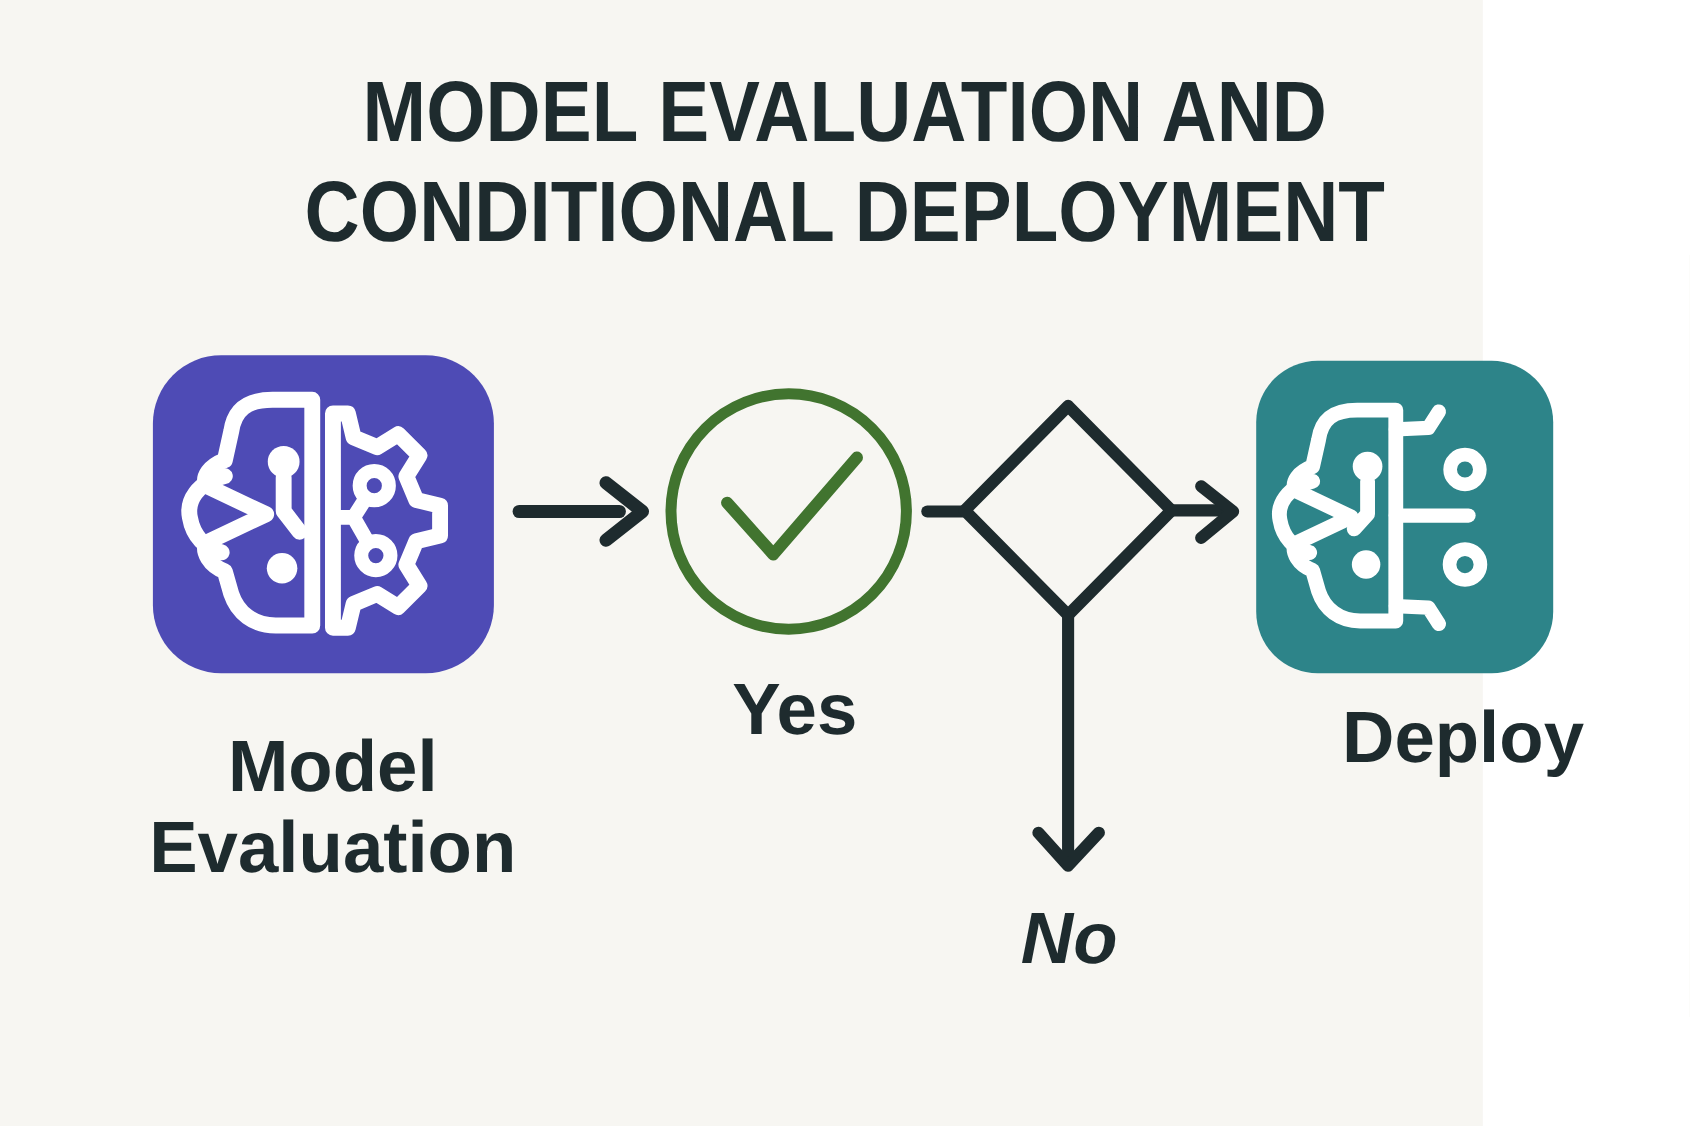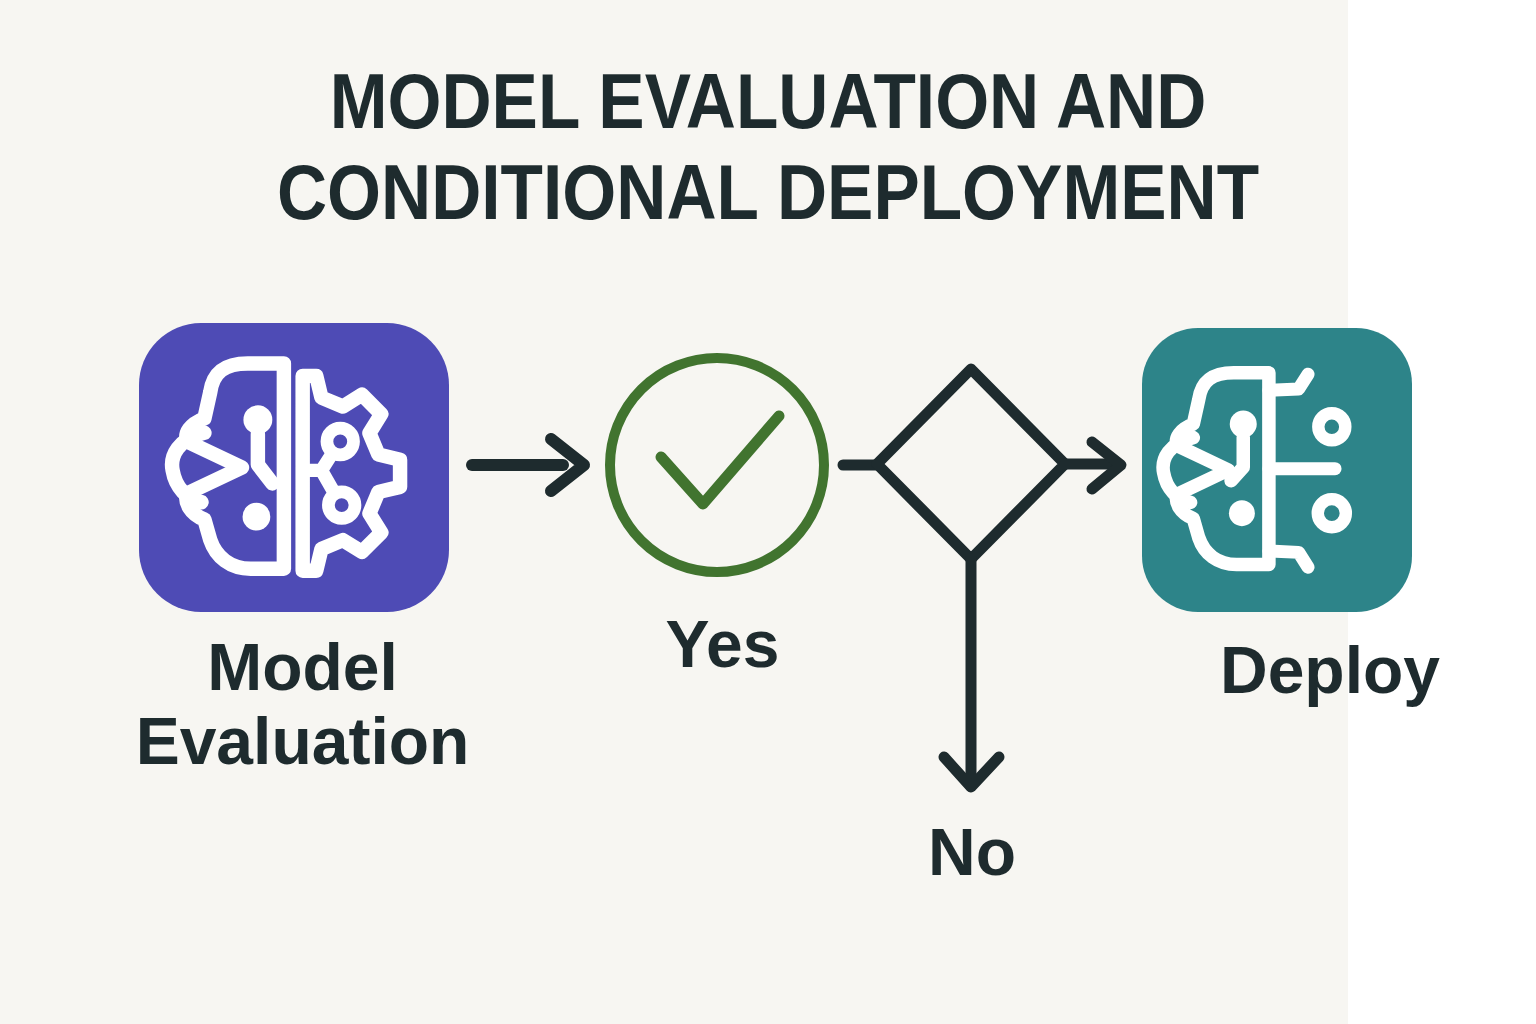--- a/index.html
+++ b/index.html
@@ -42,24 +42,24 @@
   }
   .white-stroke{stroke:#ffffff;fill:none;stroke-linecap:round;stroke-linejoin:round;}
   .white-fill{fill:#ffffff;}
 
   .check-node{position:absolute;left:600px;top:348px;width:234px;height:234px;}
 
   .label{
     position:absolute;text-align:center;color:var(--ink,#1e2b2e);
     font-weight:bold;font-size:66px;line-height:1.12;
   }
-  .label-model{left:105px;top:631px;width:395px;}
+  .label-model{left:105px;top:660px;width:395px;}
   .label-yes{left:620px;top:608px;width:205px;}
   .label-deploy{left:1170px;top:634px;width:320px;}
-  .label-no{left:872px;top:816px;width:200px;}
+  .label-no{left:872px;top:816px;width:200px;font-style:italic;}
 </style>
 </head>
 <body>
 
 <div class="canvas">
 
   <div class="title">
     <div>MODEL EVALUATION AND</div>
     <div>CONDITIONAL DEPLOYMENT</div>
   </div>

